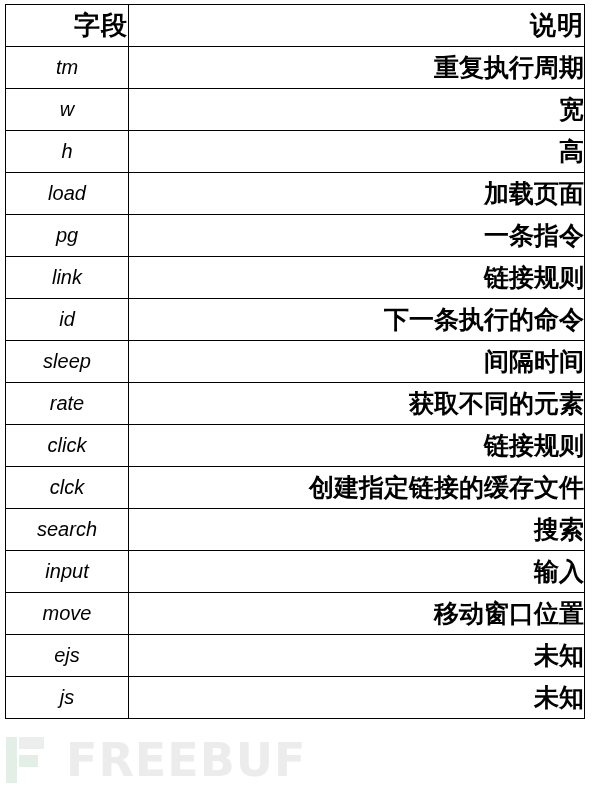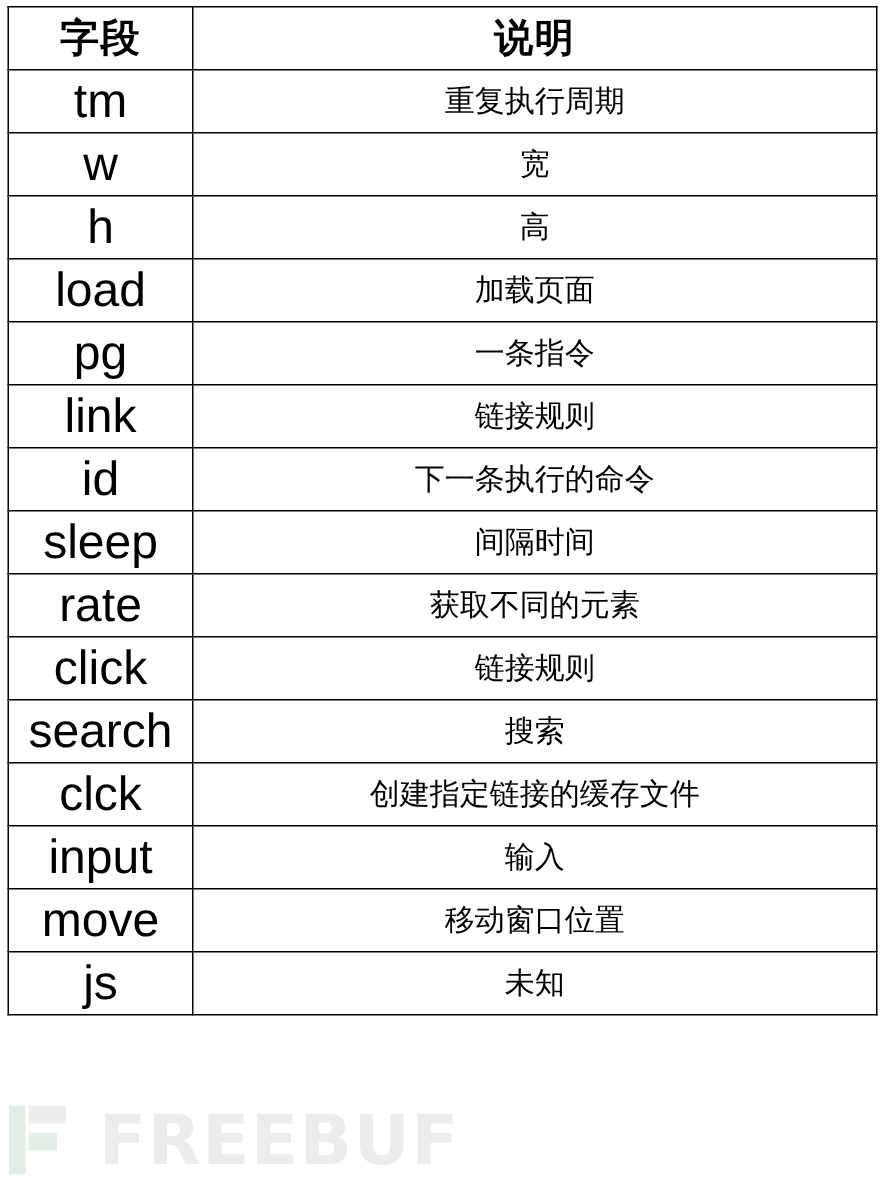--- a/index.html
+++ b/index.html
@@ -99,34 +99,35 @@
     background: transparent;
     color: #000000;
     vertical-align: middle;
     white-space: nowrap;
     overflow: hidden;
   }
 
   thead th {
     font-weight: 700;
     font-size: 26px;
-    text-align: center;
+    text-align: right;
     height: 46px;
     letter-spacing: 1px;
   }
 
   td.cell-field {
-    text-align: center;
-    font-size: 32px;
-    font-weight: 400;
-  }
-  td.cell-desc {
     text-align: center;
     font-size: 20px;
     font-weight: 400;
+    font-style: italic;
+  }
+  td.cell-desc {
+    text-align: right;
+    font-size: 25px;
+    font-weight: 700;
     padding-left: 4px;
   }
 </style>
 </head>
 <body>
 
 <div id="page-root">
 
   <div class="watermark">
     <span class="wm-logo">
@@ -184,34 +185,38 @@
           </tr>
           <tr>
             <td class="cell-field">rate</td>
             <td class="cell-desc">获取不同的元素</td>
           </tr>
           <tr>
             <td class="cell-field">click</td>
             <td class="cell-desc">链接规则</td>
           </tr>
           <tr>
+            <td class="cell-field">clck</td>
+            <td class="cell-desc">创建指定链接的缓存文件</td>
+          </tr>
+          <tr>
             <td class="cell-field">search</td>
             <td class="cell-desc">搜索</td>
           </tr>
           <tr>
-            <td class="cell-field">clck</td>
-            <td class="cell-desc">创建指定链接的缓存文件</td>
-          </tr>
-          <tr>
             <td class="cell-field">input</td>
             <td class="cell-desc">输入</td>
           </tr>
           <tr>
             <td class="cell-field">move</td>
             <td class="cell-desc">移动窗口位置</td>
+          </tr>
+          <tr>
+            <td class="cell-field">ejs</td>
+            <td class="cell-desc">未知</td>
           </tr>
           <tr>
             <td class="cell-field">js</td>
             <td class="cell-desc">未知</td>
           </tr>
         </tbody>
     </table>
   </div>
 
 </div>

